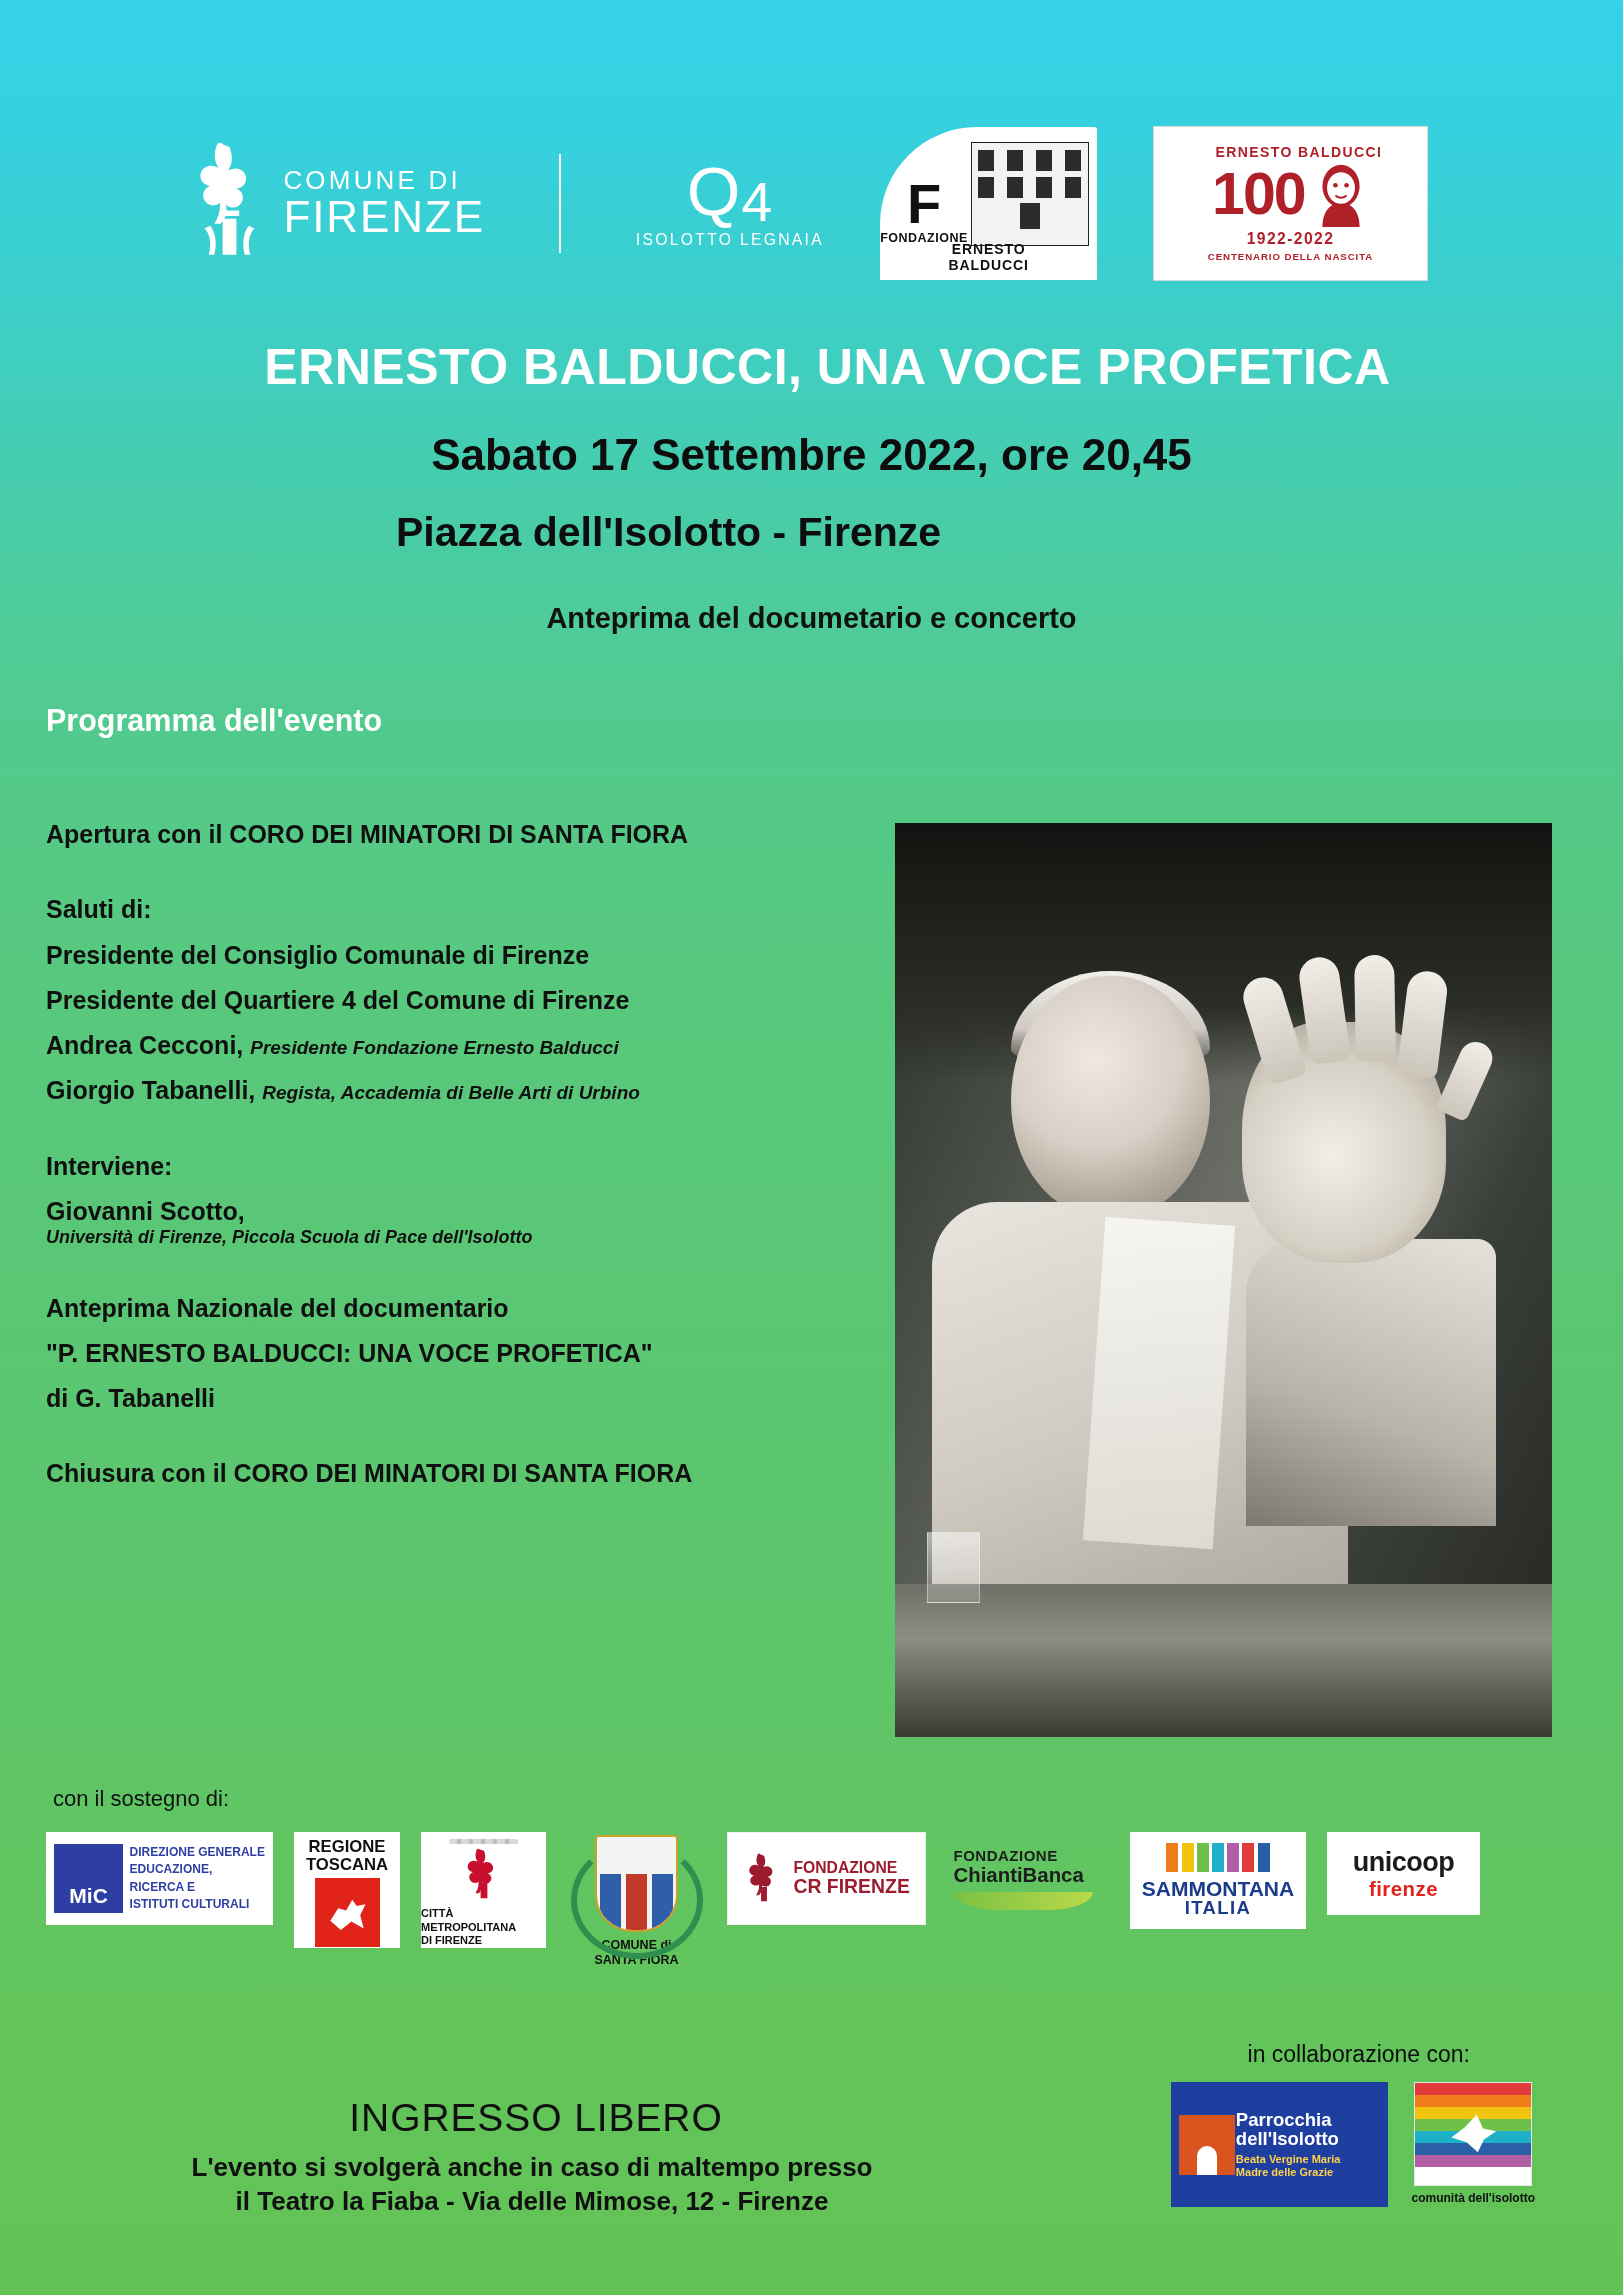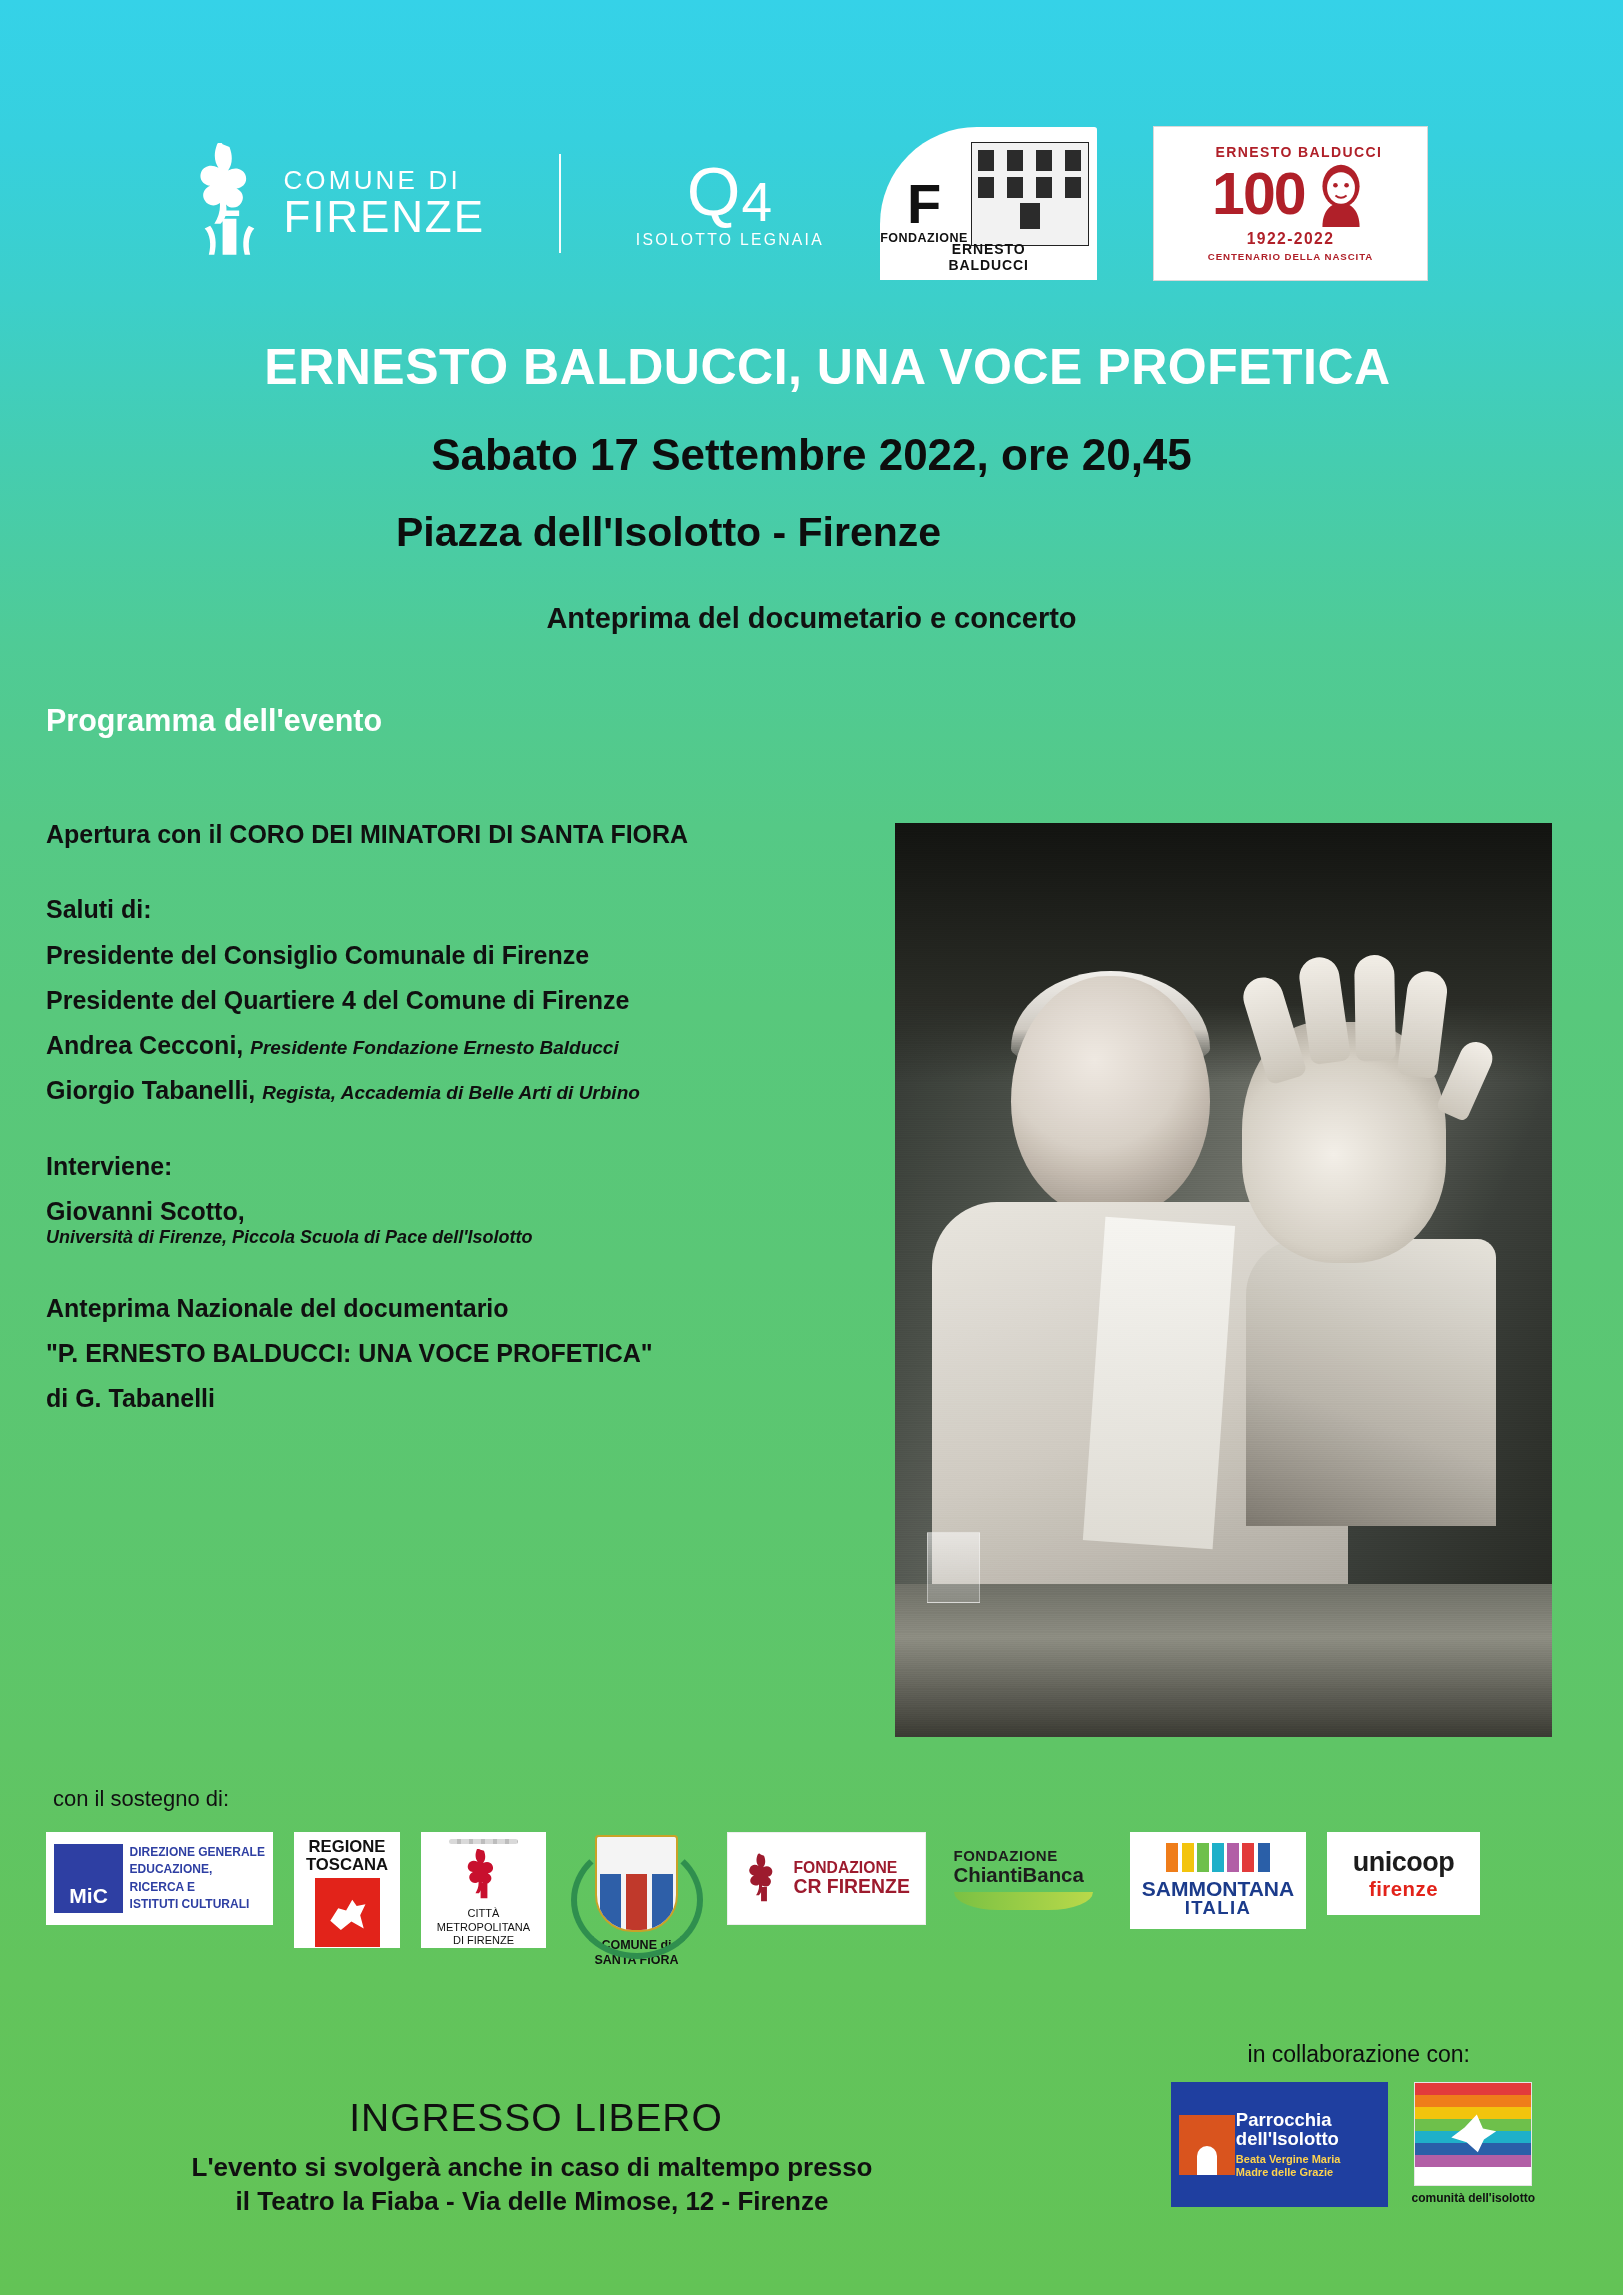--- a/index.html
+++ b/index.html
@@ -495,21 +495,21 @@
     width: 69px; height: 21px;
     background: repeating-linear-gradient(90deg,#d9d9d9 0 8.3px,#bdbdbd 8.3px 12px);
     border-radius: 2.8px;
   }
   .sp-citta .giglio-red {
     margin-top: 5.6px;
     width: 44px; height: 51px;
   }
   .sp-citta .ct {
     margin-top: 6.5px;
-    font-size: 11px; font-weight: 400; color: #111; text-align: center; line-height: 1.25;
+    font-size: 11px; font-weight: 700; color: #111; text-align: left; line-height: 1.25;
   }
   .sp-santa {
     width: 139px; height: 139px;
     flex-direction: column;
     background: transparent;
   }
   .santa-shield {
     width: 79px; height: 93px;
     background: #f4f4f4;
     border: 2.3px solid #c9a227;
@@ -781,20 +781,21 @@
     <div class="role-block">Università di Firenze, Piccola Scuola di Pace dell'Isolotto</div>
 
     <div class="prog-gap-big"></div>
     <div class="prog-line">Anteprima Nazionale del documentario</div>
     <div class="prog-gap-sm"></div>
     <div class="prog-line">"P. ERNESTO BALDUCCI: UNA VOCE PROFETICA"</div>
     <div class="prog-gap-sm"></div>
     <div class="prog-line">di G. Tabanelli</div>
 
     <div class="prog-gap-big"></div>
+    <div class="prog-line">Chiusura con il CORO DEI MINATORI DI SANTA FIORA</div>
   </div>
 
   <div class="photo">
     <div class="bg"></div>
     <div class="dark-top"></div>
     <div class="hair"></div>
     <div class="head"></div>
     <div class="jacket"></div>
     <div class="shirt"></div>
     <div class="arm"></div>

